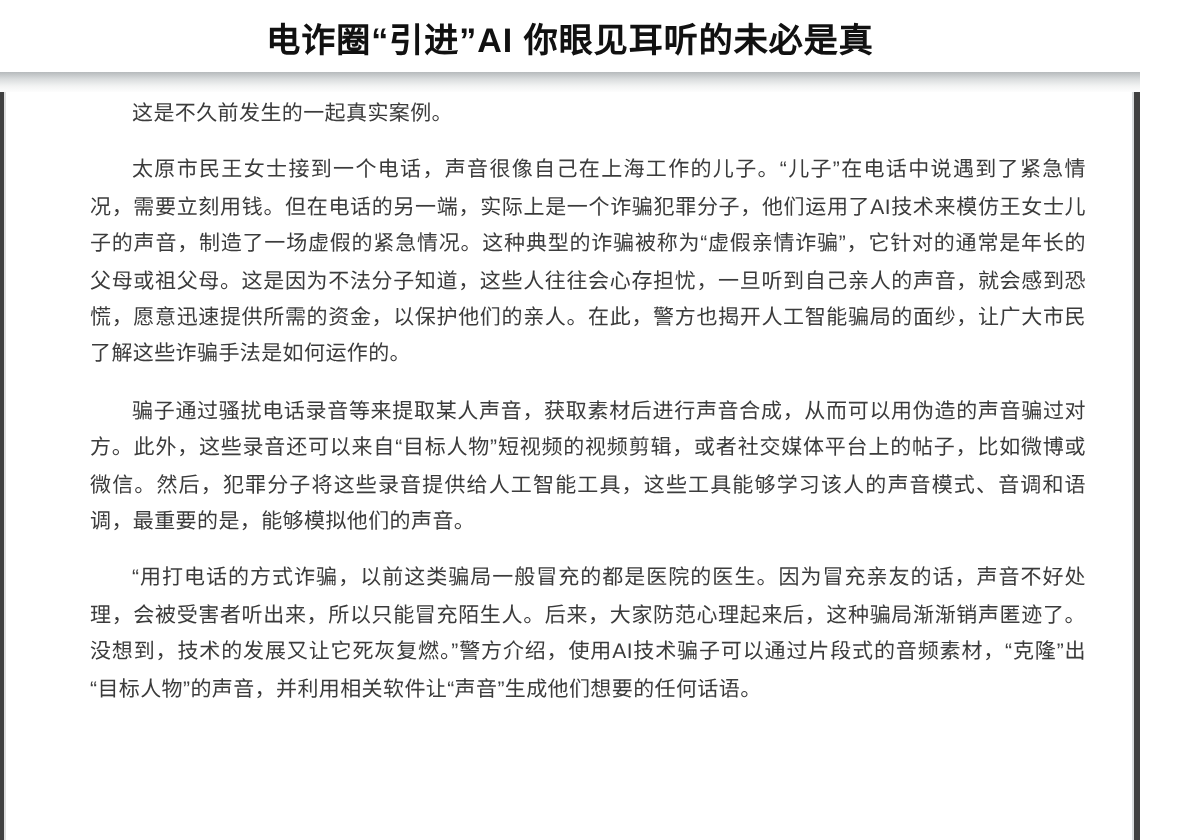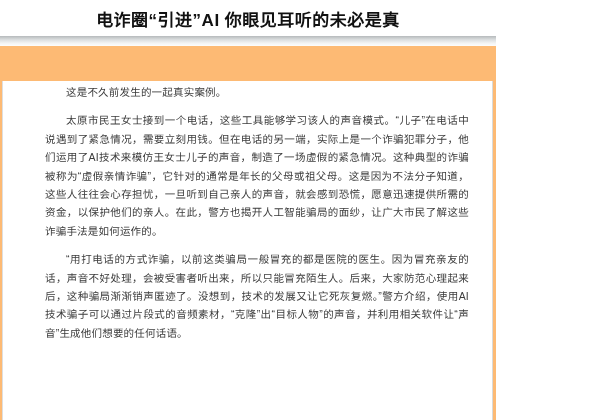--- a/index.html
+++ b/index.html
@@ -2,23 +2,23 @@
 <html lang="zh-CN"><head>
 <meta charset="utf-8">
 <style>
   html, body {
     margin: 0;
     padding: 0;
     background: #ffffff;
   }
   .page {
     position: relative;
-    width: 496px;
+    width: 570px;
     height: 420px;
-    background: #fdba74;
+    background: #404040;
     overflow: hidden;
     font-family: "Liberation Sans", "DejaVu Sans", sans-serif;
   }
   .article-header {
     position: absolute;
     top: 0;
     left: 0;
     width: 100%;
     height: 36px;
     background: #ffffff;
@@ -46,21 +46,20 @@
     top: 46px;
     left: 2px;
     right: 3px;
     bottom: 0;
     background: #ffffff;
     border-left: 1px solid #dedede;
     border-right: 1px solid #d8dbdc;
     padding: 2px 23px 0 42px;
     overflow: hidden;
     box-sizing: border-box;
-    margin-top: 35px;
   }
   .article-body p {
     margin: 0 0 10px 0;
     font-size: 10.5px;
     line-height: 18.4px;
     color: #3b3b3b;
     text-align: justify;
     text-indent: 2em;
     letter-spacing: 0.2px;
   }
@@ -71,17 +70,18 @@
 <div class="page">
 
   <div class="article-header">
     <div class="article-title">电诈圈“引进”AI 你眼见耳听的未必是真</div>
   </div>
 
   <div class="header-divider"></div>
 
   <div class="article-body">
     <p>这是不久前发生的一起真实案例。</p>
-    <p>太原市民王女士接到一个电话，这些工具能够学习该人的声音模式。“儿子”在电话中说遇到了紧急情况，需要立刻用钱。但在电话的另一端，实际上是一个诈骗犯罪分子，他们运用了AI技术来模仿王女士儿子的声音，制造了一场虚假的紧急情况。这种典型的诈骗被称为“虚假亲情诈骗”，它针对的通常是年长的父母或祖父母。这是因为不法分子知道，这些人往往会心存担忧，一旦听到自己亲人的声音，就会感到恐慌，愿意迅速提供所需的资金，以保护他们的亲人。在此，警方也揭开人工智能骗局的面纱，让广大市民了解这些诈骗手法是如何运作的。</p>
+    <p>太原市民王女士接到一个电话，声音很像自己在上海工作的儿子。“儿子”在电话中说遇到了紧急情况，需要立刻用钱。但在电话的另一端，实际上是一个诈骗犯罪分子，他们运用了AI技术来模仿王女士儿子的声音，制造了一场虚假的紧急情况。这种典型的诈骗被称为“虚假亲情诈骗”，它针对的通常是年长的父母或祖父母。这是因为不法分子知道，这些人往往会心存担忧，一旦听到自己亲人的声音，就会感到恐慌，愿意迅速提供所需的资金，以保护他们的亲人。在此，警方也揭开人工智能骗局的面纱，让广大市民了解这些诈骗手法是如何运作的。</p>
+    <p>骗子通过骚扰电话录音等来提取某人声音，获取素材后进行声音合成，从而可以用伪造的声音骗过对方。此外，这些录音还可以来自“目标人物”短视频的视频剪辑，或者社交媒体平台上的帖子，比如微博或微信。然后，犯罪分子将这些录音提供给人工智能工具，这些工具能够学习该人的声音模式、音调和语调，最重要的是，能够模拟他们的声音。</p>
     <p>“用打电话的方式诈骗，以前这类骗局一般冒充的都是医院的医生。因为冒充亲友的话，声音不好处理，会被受害者听出来，所以只能冒充陌生人。后来，大家防范心理起来后，这种骗局渐渐销声匿迹了。没想到，技术的发展又让它死灰复燃。”警方介绍，使用AI技术骗子可以通过片段式的音频素材，“克隆”出“目标人物”的声音，并利用相关软件让“声音”生成他们想要的任何话语。</p>
   </div>
 
 </div>
 
 </body></html>

